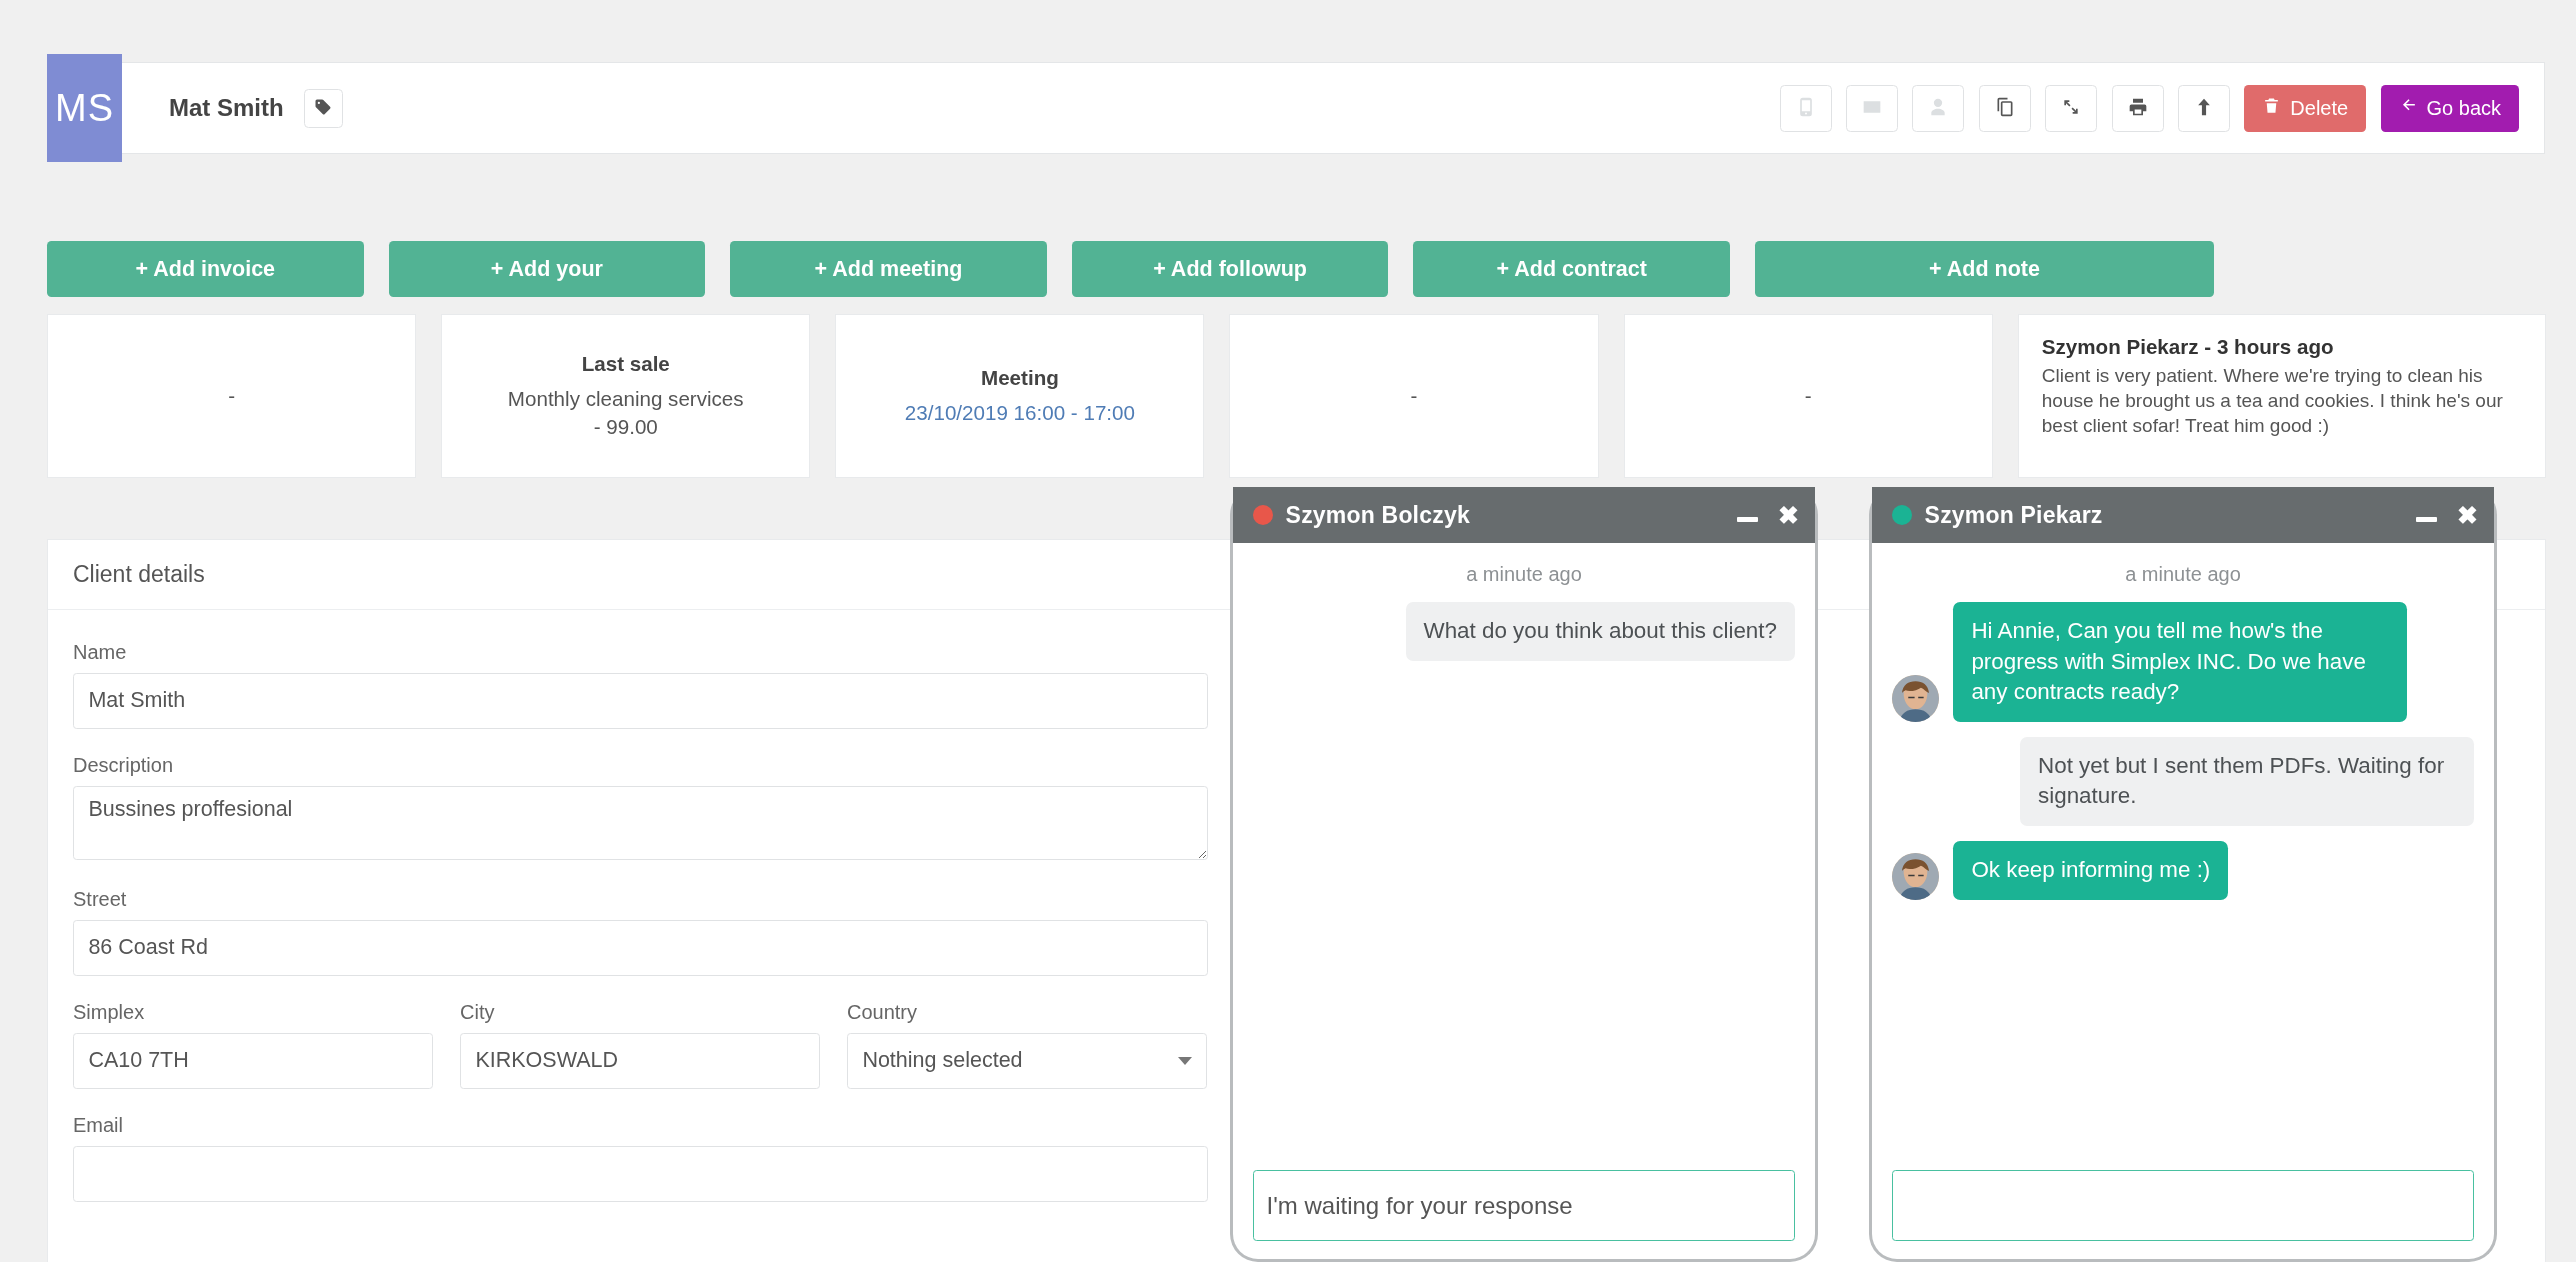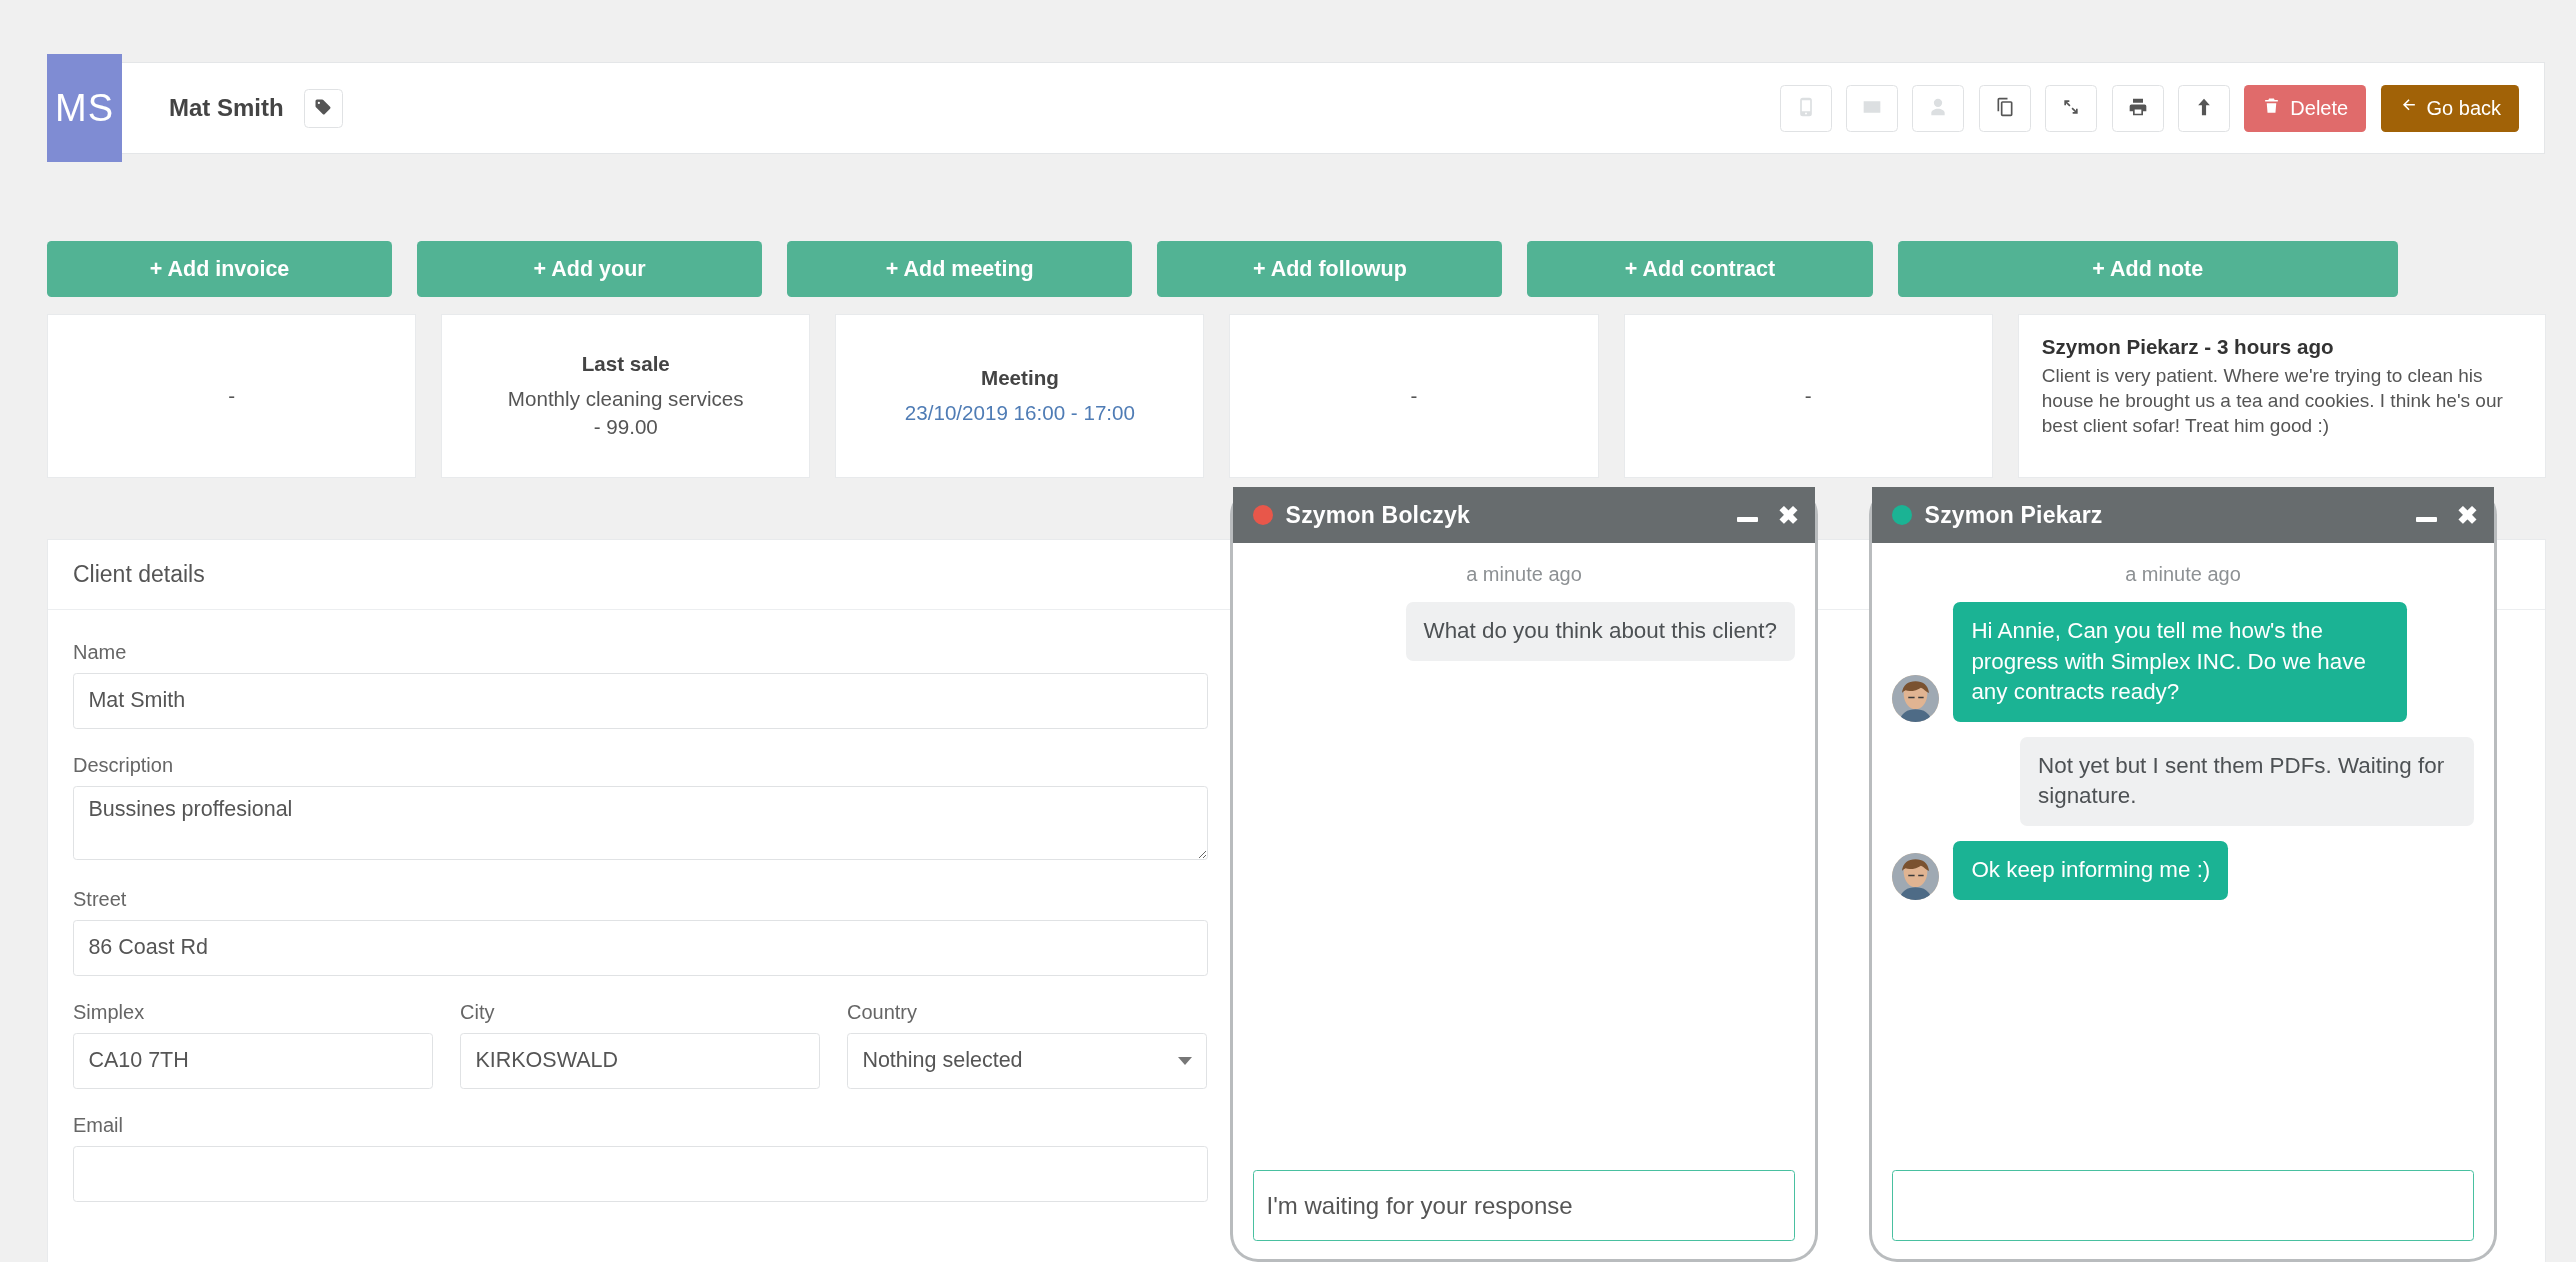--- a/index.html
+++ b/index.html
@@ -39,25 +39,25 @@
   }
   .icon-btn svg { width: 20px; height: 20px; fill: #555; }
   .icon-btn.muted svg { fill: #dcdfe1; }
   .pill-btn {
     height: 47px; padding: 0 18px; border: none; border-radius: 4.5px;
     display: flex; align-items: center; gap: 9px;
     color: #fff; font-size: 20px; cursor: pointer; white-space: nowrap;
   }
   .pill-btn svg { width: 19px; height: 19px; fill: #fff; }
   .btn-delete { background: #e06b6b; }
-  .btn-goback { background: #a16207; }
+  .btn-goback { background: #a21caf; }
 
   
   .add-row {
-    position: absolute; left: 47px; top: 241px; width: 2351px;
+    position: absolute; left: 47px; top: 241px; width: 2167px;
     display: flex; gap: 25px;
   }
   .add-btn {
     flex: 1 1 0; height: 56px; background: #52b394; border: none; border-radius: 4.5px;
     color: #fff; font-size: 21.5px; font-weight: 700; cursor: pointer;
   }
   .add-btn.wide { flex: 1.45 1 0; }
 
   
   .card-row {

